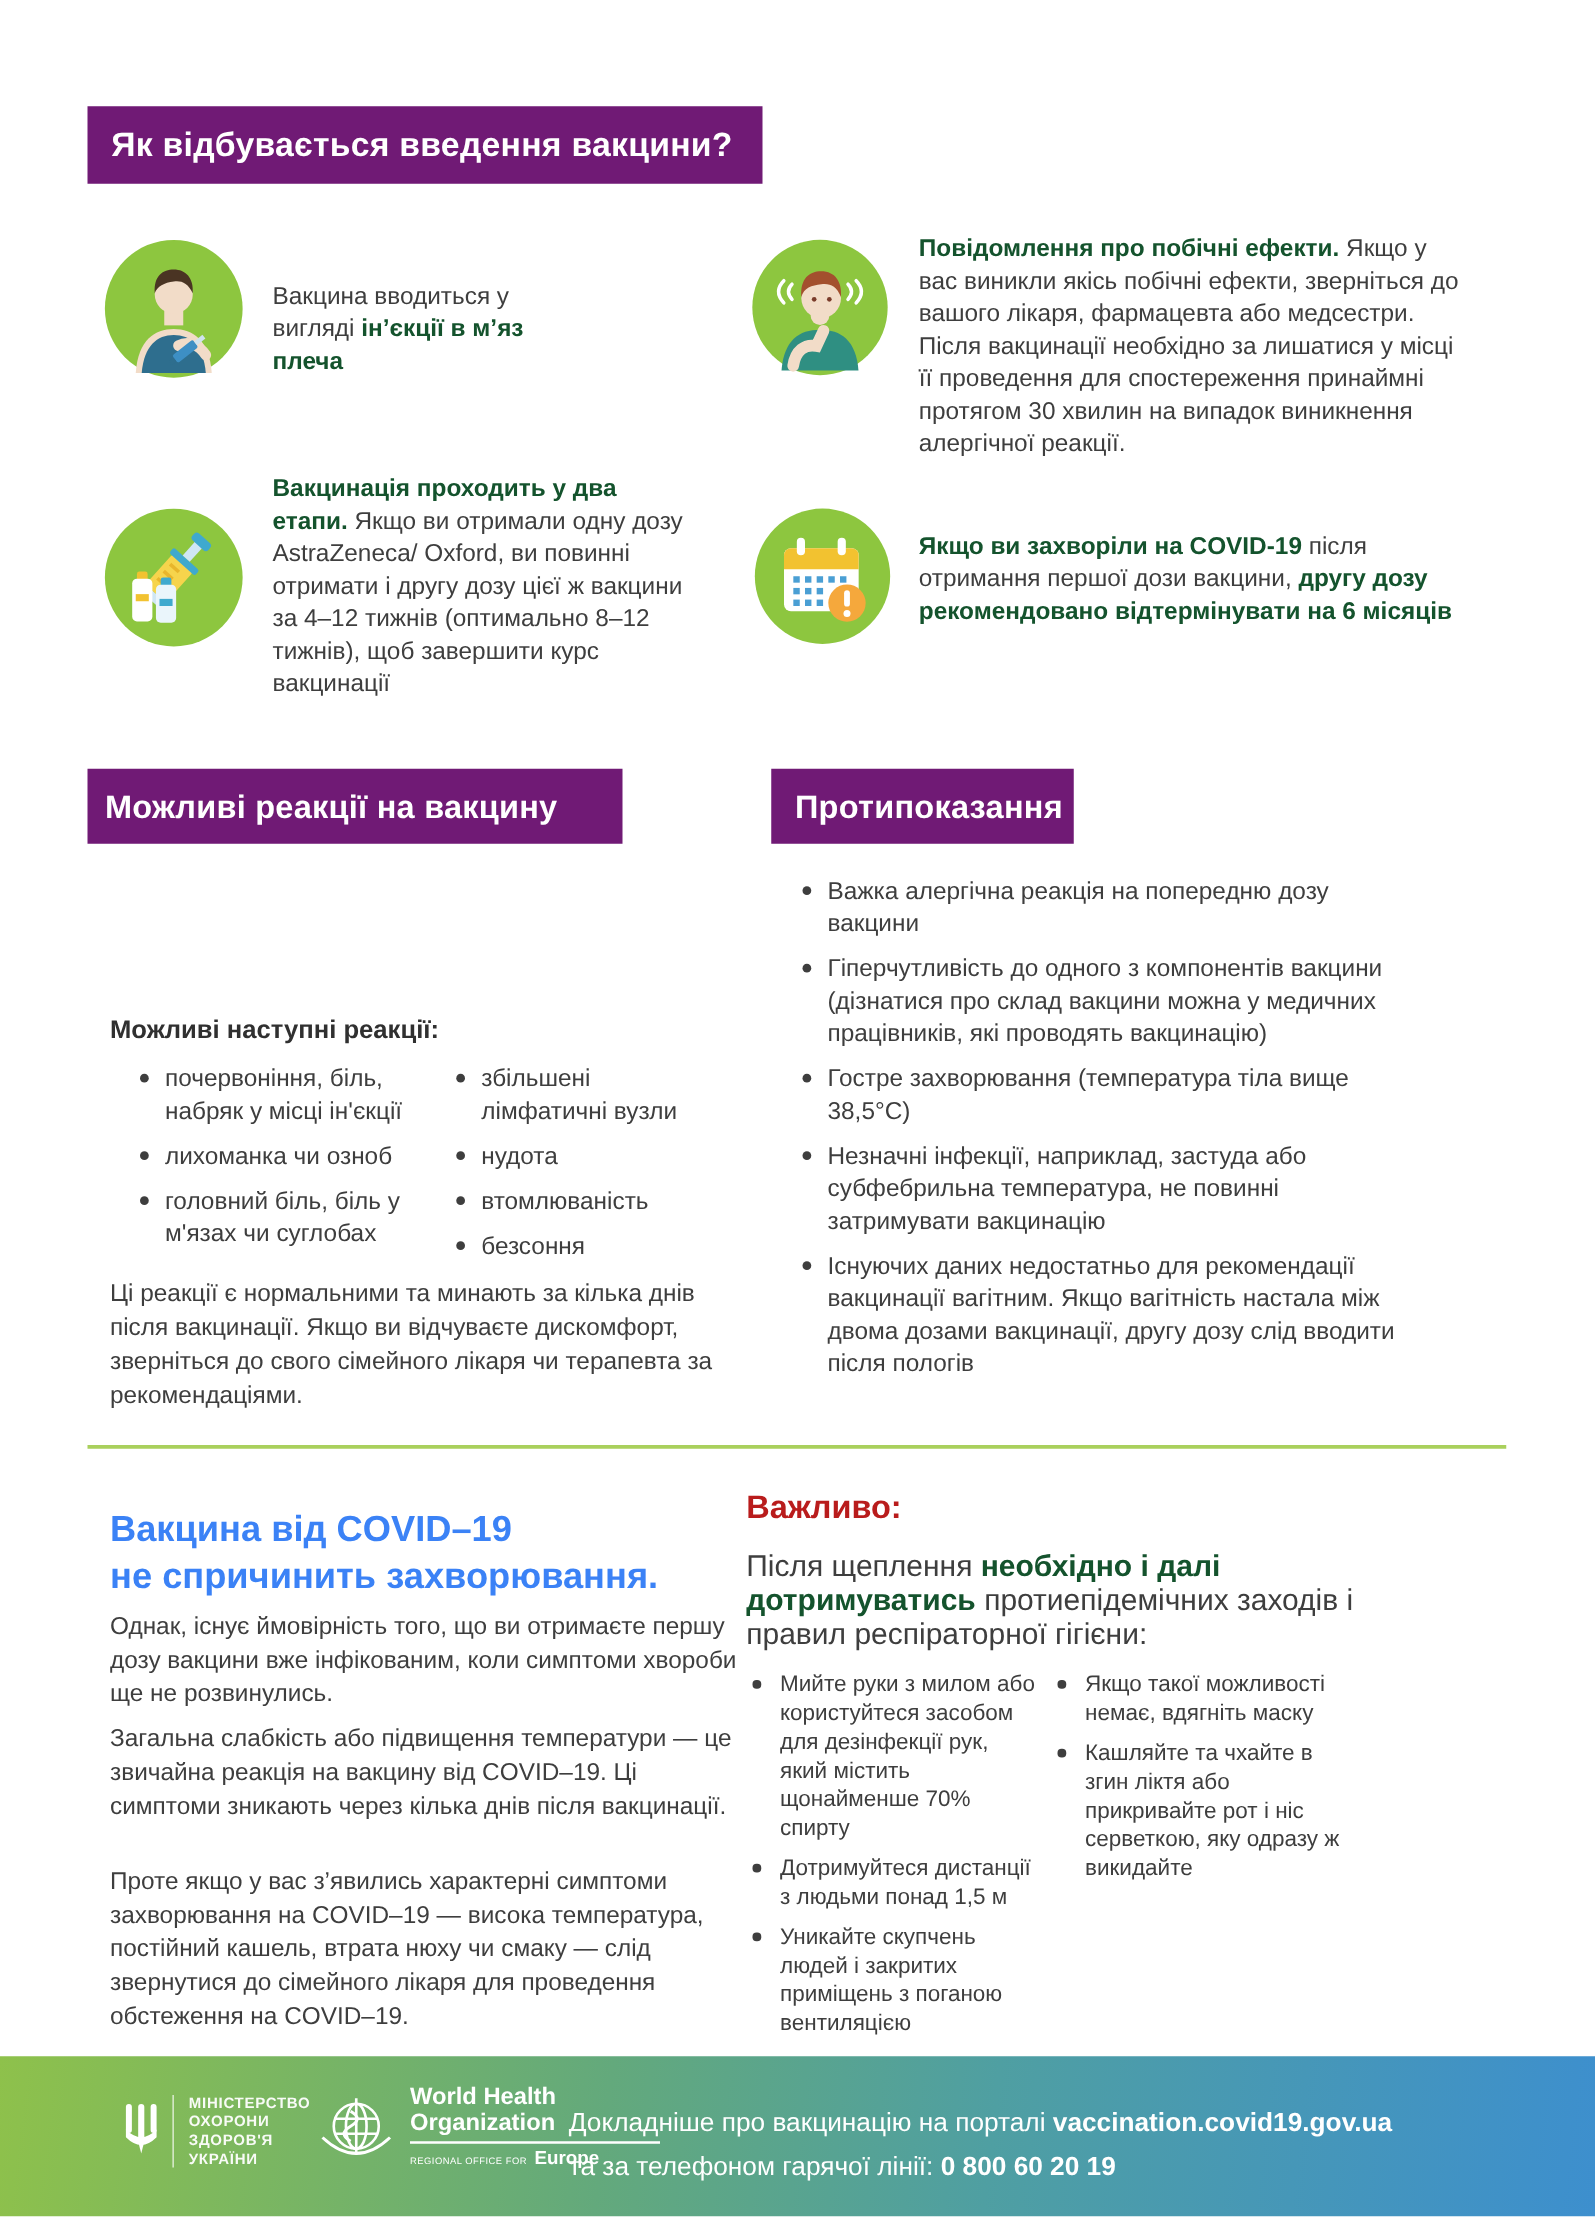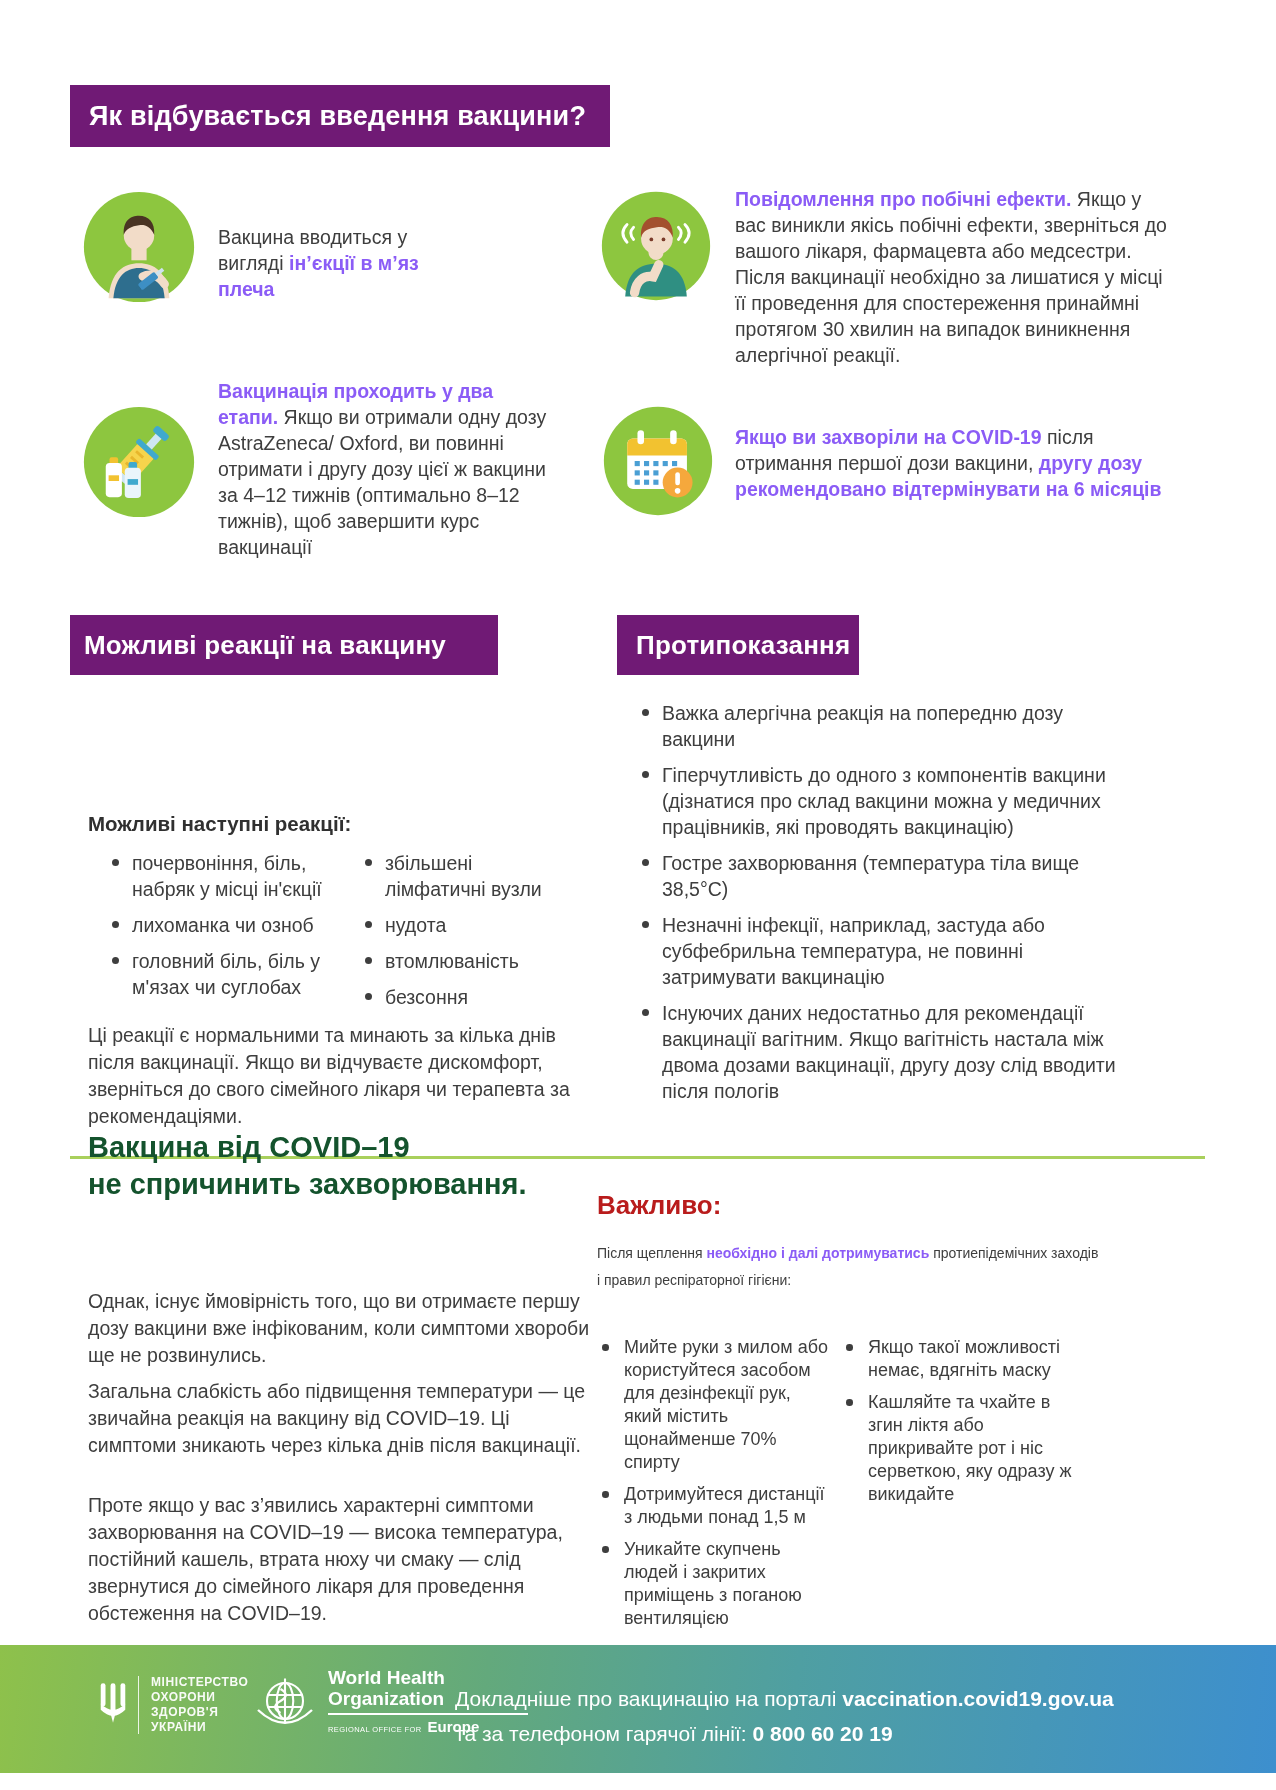--- a/index.html
+++ b/index.html
@@ -2,21 +2,21 @@
 <html lang="uk"><head>
 <meta charset="utf-8">
 <style>
   * { margin:0; padding:0; box-sizing:border-box; }
   html,body { background:#ffffff; }
   .page {
     position:relative; width:1276px; height:1790px; background:#ffffff;
     font-family:"Liberation Sans","DejaVu Sans",sans-serif;
     color:#3e3e3e; overflow:hidden;
   }
-  b { color:#8b5cf6; }
+  b { color:#14532d; }
 
   
   .bar {
     position:absolute; background:#701a75; display:flex; align-items:center;
     padding-left:19px;
   }
   .bar h1, .bar h2 { color:#ffffff; font-weight:bold; letter-spacing:.2px; }
   .top-bar  { left:70px;  top:85px;  width:540px; height:62px; }
   .top-bar h1 { font-size:27px; }
   .sec-left { left:70px;  top:615px; width:428px; height:60px;padding-left:14px; }
@@ -54,31 +54,31 @@
 
   
   .contra { left:640px; top:700px; width:482px; }
   .contra li { line-height:25.5px; margin-bottom:11px; }
 
   
   .divider { position:absolute; left:70px; top:1156px; width:1135px; height:3px;
              background:#a9d05c; }
 
   
-  .nd-title { position:absolute; left:88px; top:1129px; font-size:29px;
-              line-height:37px; font-weight:bold; color:#14532d; }
+  .nd-title { position:absolute; left:88px; top:1206px; font-size:29px;
+              line-height:37px; font-weight:bold; color:#3b82f6; }
   .nd-title .line { display:block; }
   .nd-p { position:absolute; font-size:19.5px; line-height:27px; width:508px; left:88px; }
   .p1 { top:1288px; } .p2 { top:1378px; } .p3 { top:1492px; }
 
   
   .imp-title { position:absolute; left:597px; top:1190px; font-size:26px;
                font-weight:bold; color:#b91c1c; }
   .imp-intro { position:absolute; left:597px; top:1240px; width:508px;
-               font-size:14px; line-height:27px; }
+               font-size:24px; line-height:27px; }
   ul.small li { font-size:18px; line-height:23px; margin-bottom:9px; padding-left:24px; }
   ul.small li::before { top:8px; width:6.5px; height:6.5px; }
   .impleft  { left:600px; top:1336px; width:232px; }
   .impright { left:844px; top:1336px; width:232px; }
 
   
   .footer { position:absolute; left:0; top:1645px; width:1276px; height:128px;
             background:linear-gradient(97deg,#8ec14b 0%,#63a97c 38%,#4f9fa2 62%,#3d8fce 100%);
             color:#ffffff; }
   .moh { position:absolute; left:98px; top:30px; display:flex; align-items:center; }

